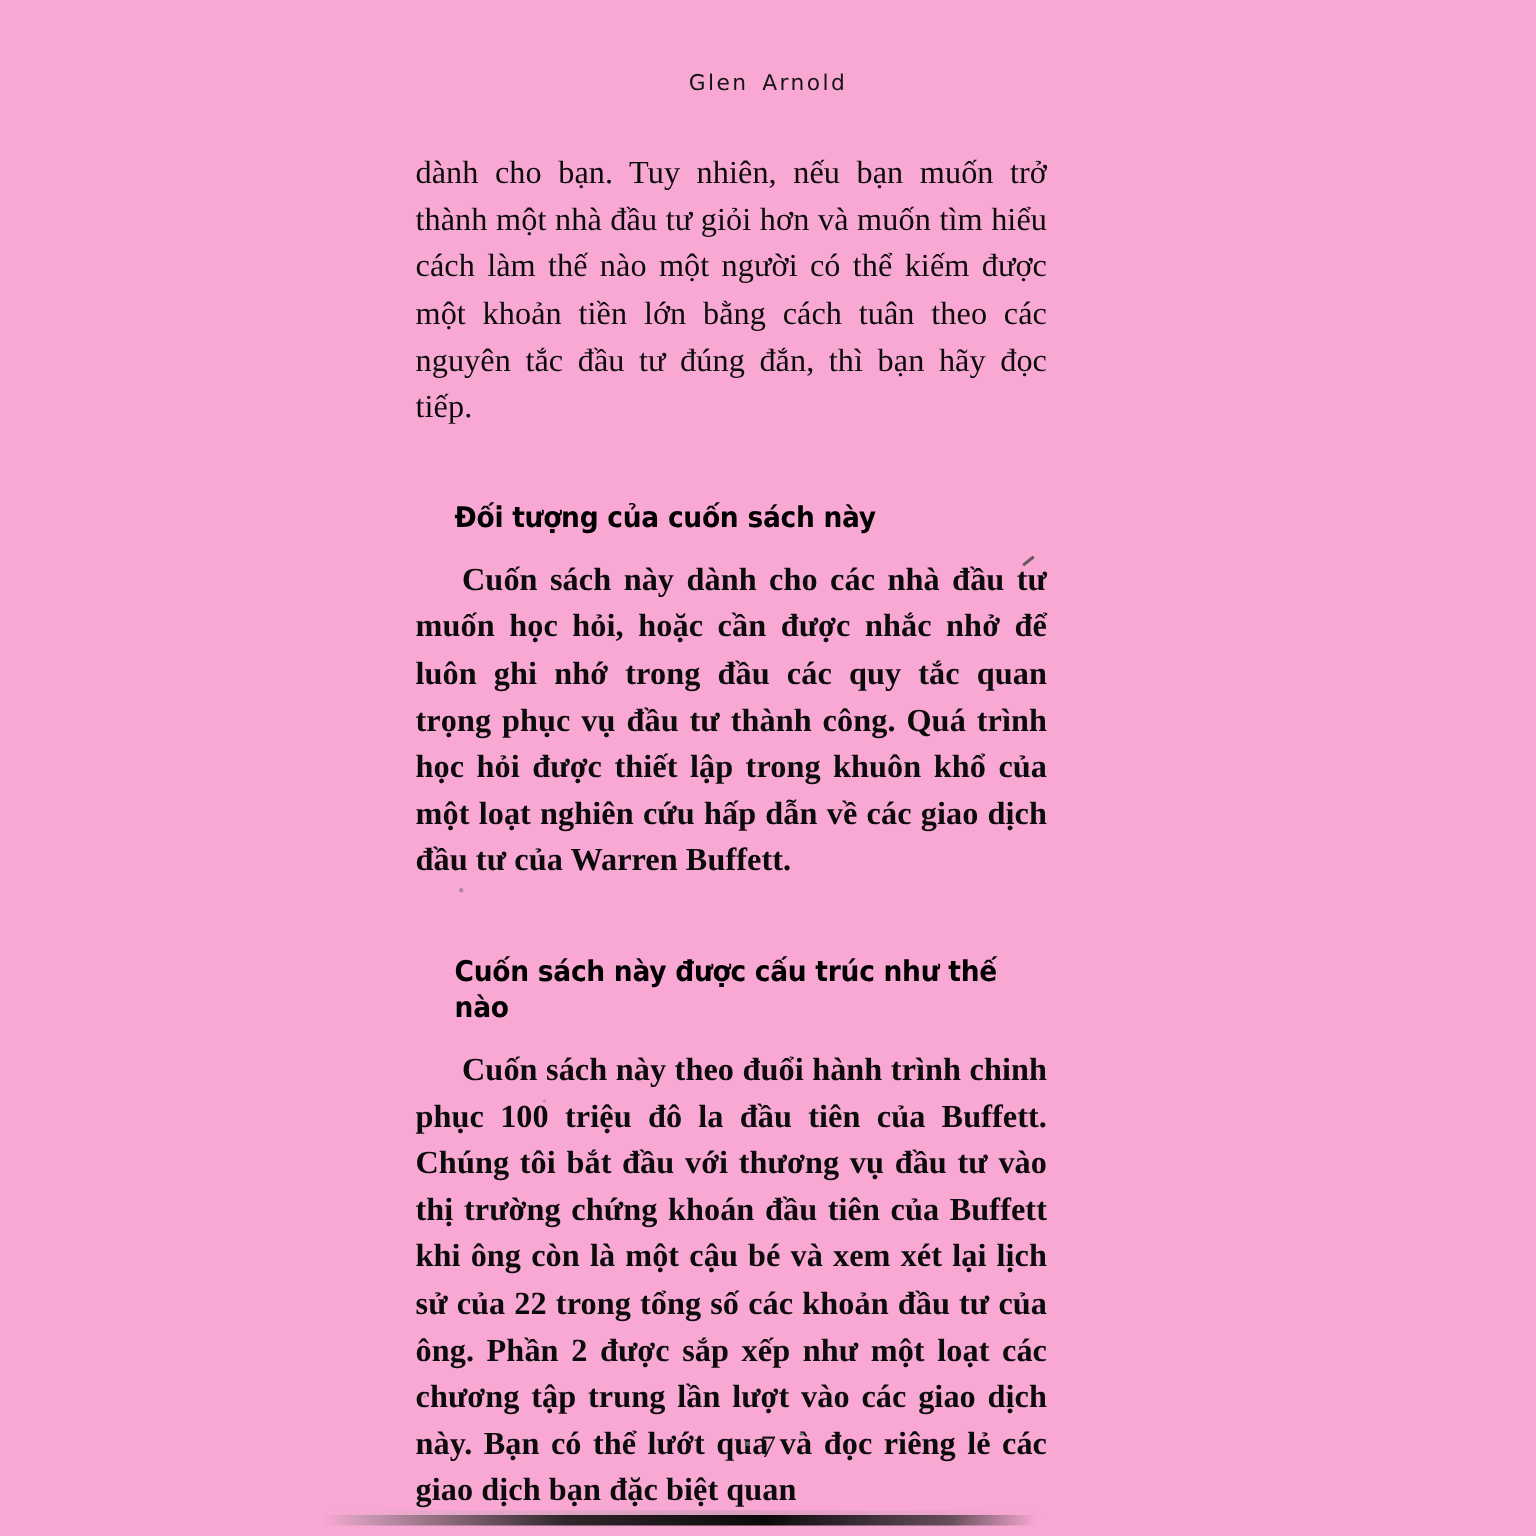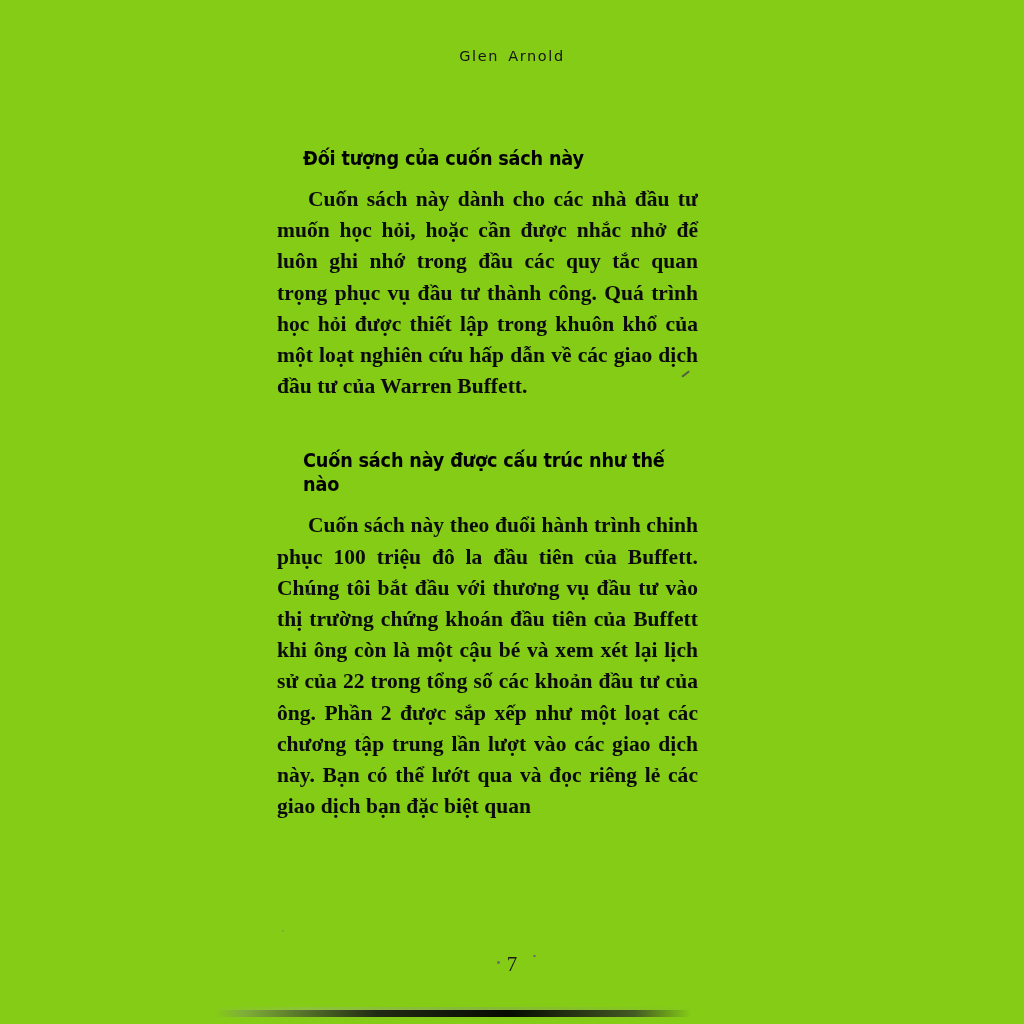--- a/index.html
+++ b/index.html
@@ -5,21 +5,21 @@
   html, body {
     margin: 0;
     padding: 0;
     background: #ffffff;
   }
 
   .page {
     position: relative;
     width: 1024px;
     height: 1024px;
-    background: #84cc16;
+    background: #f9a8d4;
     overflow: hidden;
     font-family: "Liberation Serif", "DejaVu Serif", serif;
     color: #000000;
     -webkit-font-smoothing: antialiased;
   }
 
   
   .running-head {
     position: absolute;
     top: 48px;
@@ -140,20 +140,21 @@
 </style>
 </head>
 <body>
 
 <div class="page">
 
   <div class="running-head">Glen  Arnold</div>
 
   <div class="column">
 
+    <p class="para">dành cho bạn. Tuy nhiên, nếu bạn muốn trở thành một nhà đầu tư giỏi hơn và muốn tìm hiểu cách làm thế nào một người có thể kiếm được một khoản tiền lớn bằng cách tuân theo các nguyên tắc đầu tư đúng đắn, thì bạn hãy đọc tiếp.</p>
 
     <div class="gap-before-h"></div>
 
     <h2 class="heading">Đối tượng của cuốn sách này</h2>
 
     <div class="gap-after-h"></div>
 
     <p class="para indent">Cuốn sách này dành cho các nhà đầu tư muốn học hỏi, hoặc cần được nhắc nhở để luôn ghi nhớ trong đầu các quy tắc quan trọng phục vụ đầu tư thành công. Quá trình học hỏi được thiết lập trong khuôn khổ của một loạt nghiên cứu hấp dẫn về các giao dịch đầu tư của Warren Buffett.</p>
 
     <div class="gap-before-h"></div>

